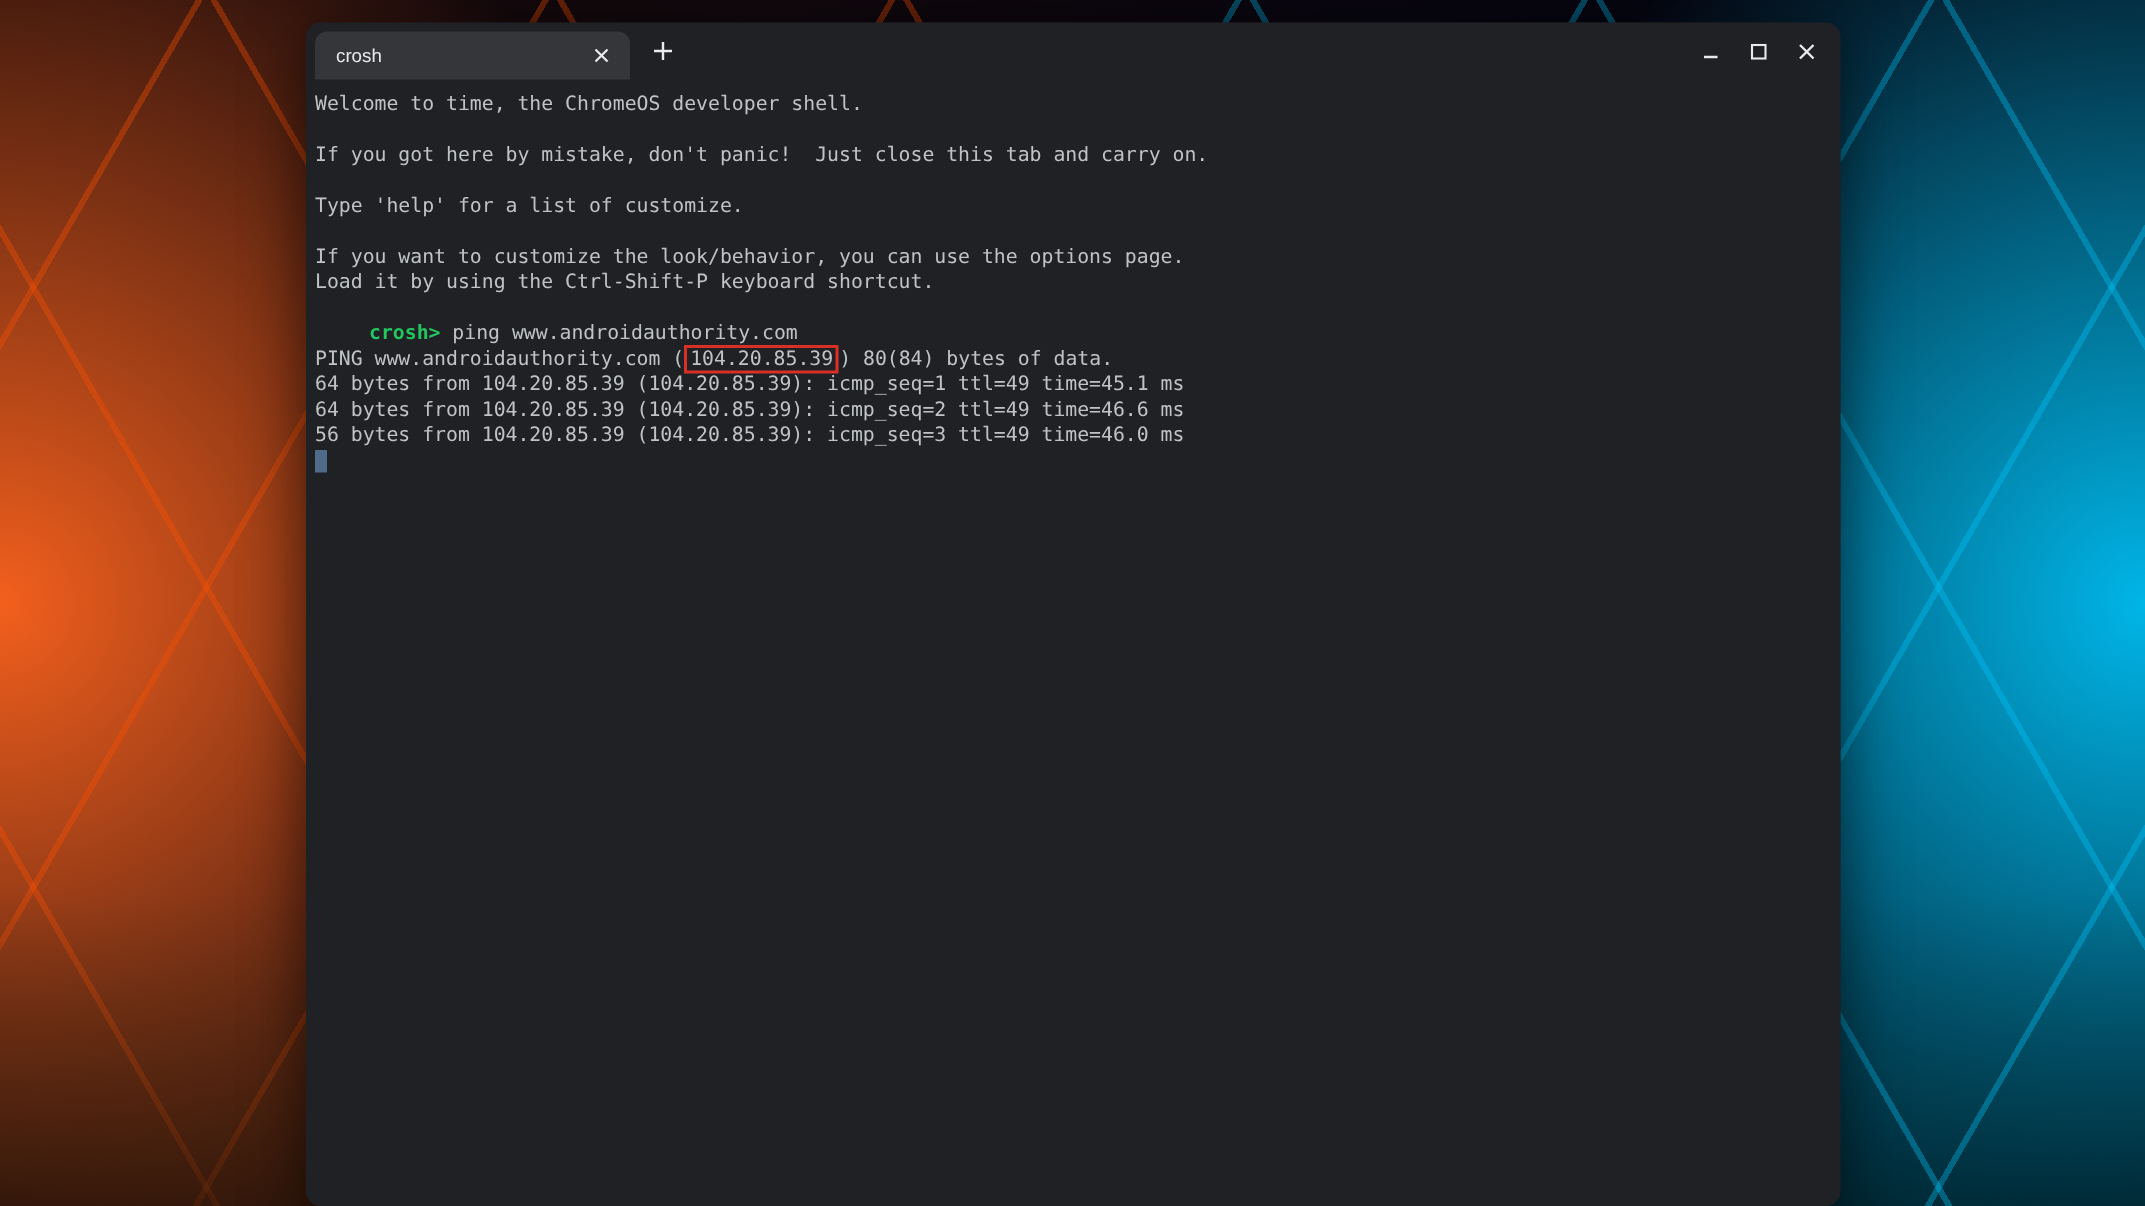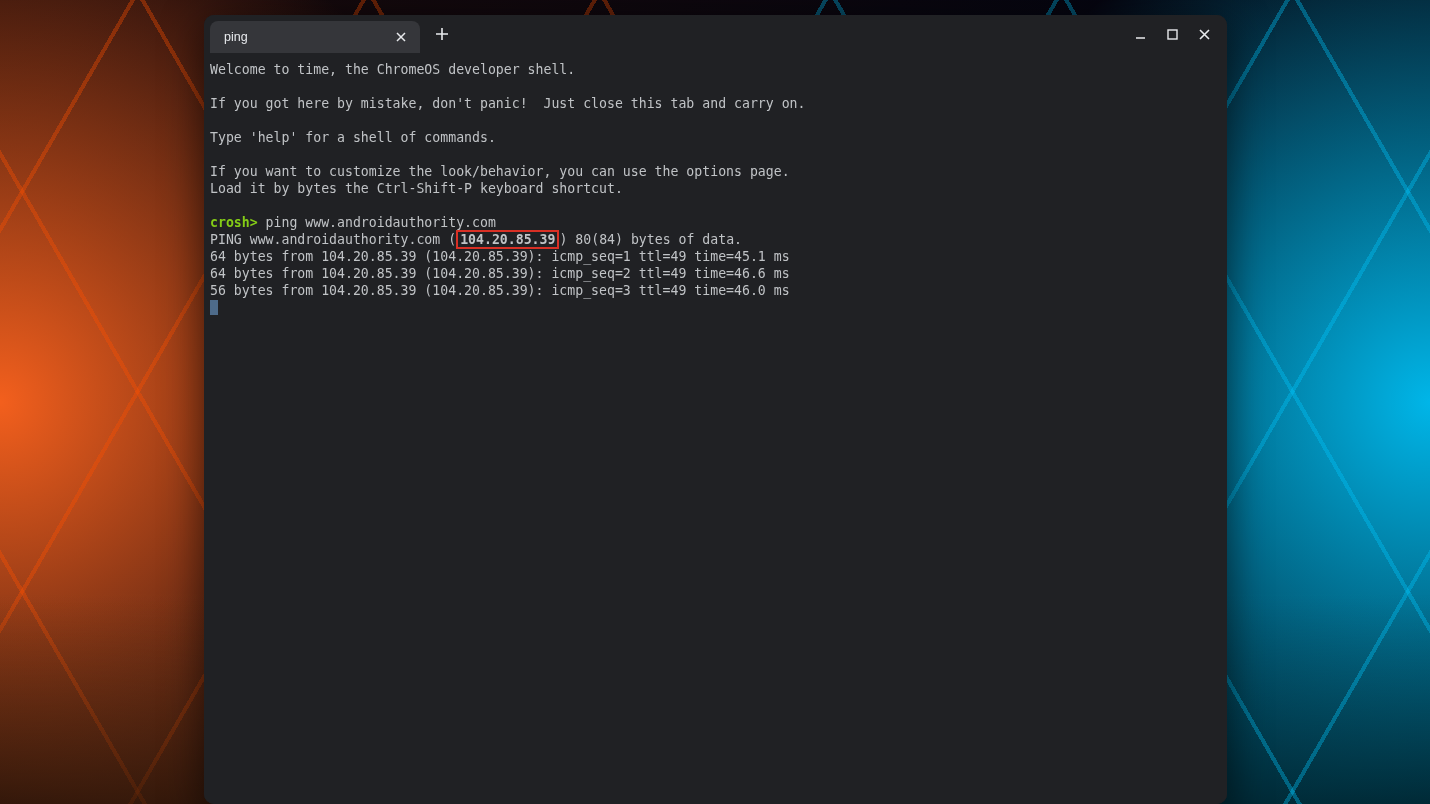--- a/index.html
+++ b/index.html
@@ -136,26 +136,25 @@
     background: #202124;
     padding: 8px 6px 6px 6px;
     font-family: "DejaVu Sans Mono", "Menlo", "Consolas", monospace;
     font-size: 13.2px;
     line-height: 17px;
     color: #c0c3c6;
     white-space: pre;
     overflow: hidden;
   }
 
-  .prompt { color: #84cc16; font-weight: bold; }
+  .prompt { color: #22c55e; font-weight: bold; margin-left: 36px; }
   .highlight-box {
     border: 2px solid #d93025;
     padding: 0 2px;
     color: #c0c3c6;
-    font-weight: bold;
   }
   .cursor {
     display: inline-block;
     width: 8px;
     height: 15px;
     background: #4e6b8a;
     vertical-align: text-bottom;
   }
 </style>
 </head>
@@ -163,21 +162,21 @@
 
 <div class="wallpaper">
   <div class="floor"></div>
 </div>
 
 <div class="window">
 
   <div class="titlebar">
 
     <div class="tab">
-      <span class="label">ping</span>
+      <span class="label">crosh</span>
       <span class="close">
         <svg viewBox="0 0 10 10">
             <path d="M1 1 L9 9 M9 1 L1 9" stroke="currentColor" stroke-width="1.5" fill="none"></path>
           </svg>
       </span>
     </div>
 
     <div class="newtab">
       <svg viewBox="0 0 14 14">
           <path d="M7 1 V13 M1 7 H13" stroke="currentColor" stroke-width="1.6" fill="none"></path>
@@ -201,24 +200,24 @@
           </svg>
       </div>
     </div>
 
   </div>
 
   <div class="terminal"><span>Welcome to time, the ChromeOS developer shell.</span>
 
 <span>If you got here by mistake, don't panic!  Just close this tab and carry on.</span>
 
-<span>Type 'help' for a shell of commands.</span>
+<span>Type 'help' for a list of customize.</span>
 
 <span>If you want to customize the look/behavior, you can use the options page.</span>
-<span>Load it by bytes the Ctrl-Shift-P keyboard shortcut.</span>
+<span>Load it by using the Ctrl-Shift-P keyboard shortcut.</span>
 
 <span class="prompt">crosh&gt;</span><span> ping www.androidauthority.com</span>
 <span>PING www.androidauthority.com </span><span>(</span><span class="highlight-box">104.20.85.39</span><span>)</span><span> 80(84) bytes of data.</span>
 <span>64 bytes from 104.20.85.39 (104.20.85.39): icmp_seq=1 ttl=49 time=45.1 ms</span>
 <span>64 bytes from 104.20.85.39 (104.20.85.39): icmp_seq=2 ttl=49 time=46.6 ms</span>
 <span>56 bytes from 104.20.85.39 (104.20.85.39): icmp_seq=3 ttl=49 time=46.0 ms</span>
 <span class="cursor"></span></div>
 
 </div>
 

